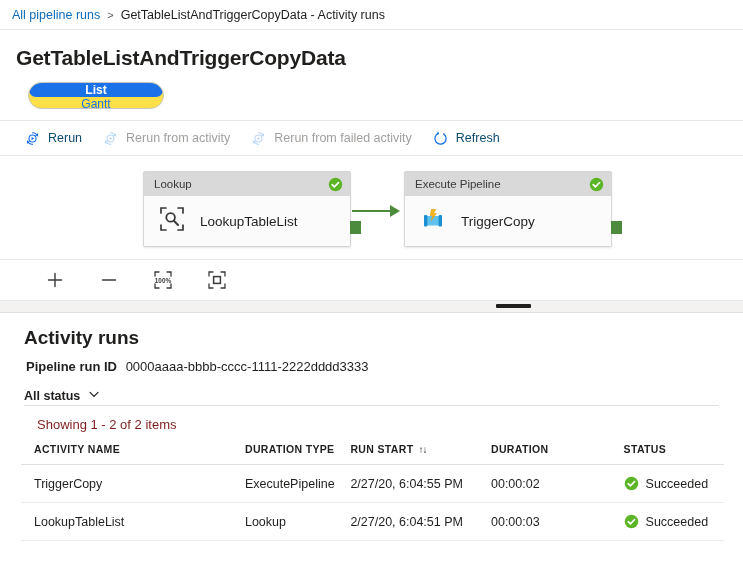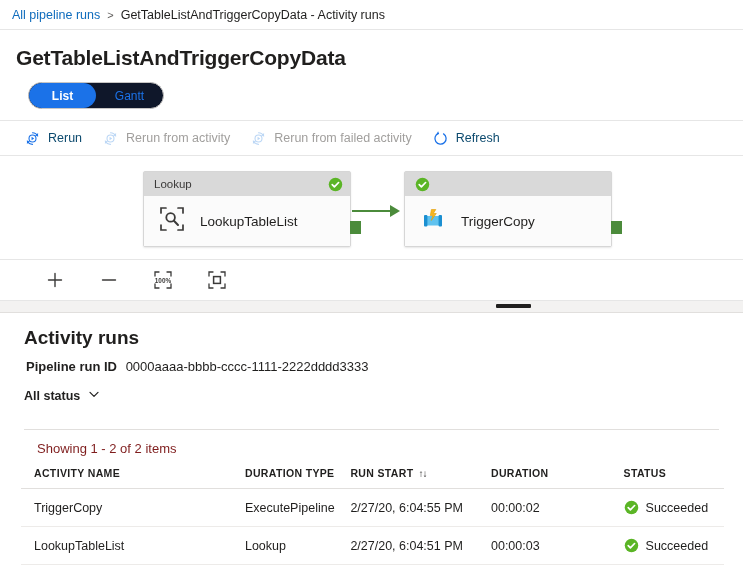--- a/index.html
+++ b/index.html
@@ -48,23 +48,24 @@
   }
 
   
   .pill-group {
     margin: 12px 0 0 28px;
     display: inline-flex;
     align-items: stretch;
     border: 1px solid #c8c6c4;
     border-radius: 14px;
     height: 25px;
-    background: #0f172a;
+    background: #fde047;
     overflow: hidden;
     width: 134px;
+    flex-direction: column;
   }
   .pill {
     flex: 1;
     display: flex;
     align-items: center;
     justify-content: center;
     font-size: 12px;
     color: #1b72e8;
     cursor: pointer;
     user-select: none;
@@ -218,21 +219,21 @@
   .run-id-row {
     padding: 10px 0 0 26px;
     font-size: 13px;
     color: #201f1e;
   }
   .run-id-label { font-weight: 600; }
   .run-id-value { margin-left: 5px; }
 
   .filter-row {
     margin: 14px 24px 0 24px;
-    padding-bottom: 26px;
+    padding-bottom: 2px;
     border-bottom: 1px solid #e1dfdd;
     display: flex;
     align-items: flex-end;
   }
   .filter-dd {
     display: flex;
     align-items: center;
     gap: 8px;
     font-size: 12.5px;
     font-weight: 600;
@@ -390,20 +391,21 @@
       <span class="node-label">LookupTableList</span>
     </div>
     <div class="port" style="left:206px;"></div>
   </div>
 
   <div class="conn-line"></div>
   <div class="conn-arrow"></div>
 
   <div class="node" style="left:404px; top:15px;">
     <div class="node-header">
+      <span class="hdr-label">Execute Pipeline</span>
       <span>
         <svg class="status-badge" viewBox="0 0 16 16">
           <circle cx="8" cy="8" r="7.2" fill="#5bb526"></circle>
           <path d="M4.5 8.2l2.3 2.3 4.5-4.6" fill="none" stroke="#ffffff" stroke-width="1.8" stroke-linecap="round" stroke-linejoin="round"></path>
         </svg>
       </span>
     </div>
     <div class="node-body">
       <span>
         <svg width="28" height="28" viewBox="0 0 28 28">

